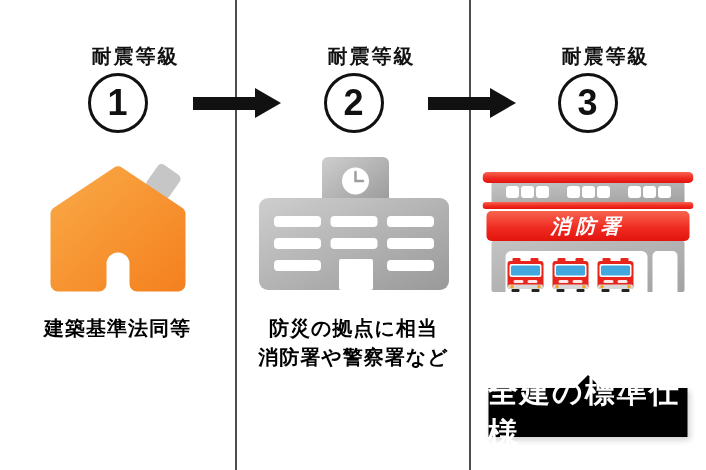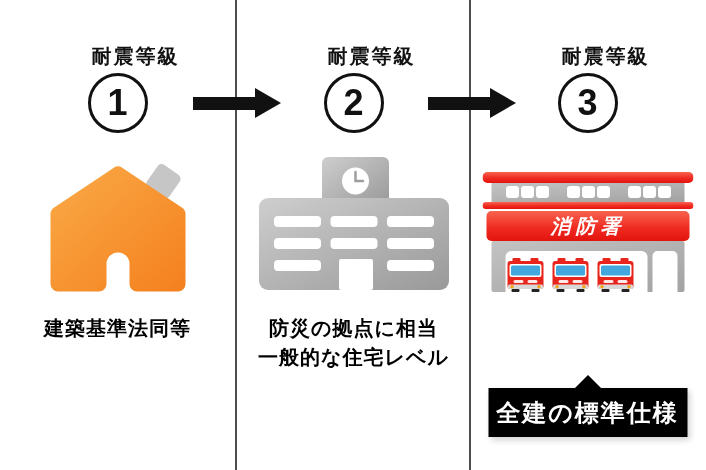--- a/index.html
+++ b/index.html
@@ -50,21 +50,21 @@
   .badge-pointer{
     position:absolute;top:375px;left:50%;transform:translateX(-50%);
     width:0;height:0;
     border-left:13px solid transparent;border-right:13px solid transparent;
     border-bottom:13px solid #000;
   }
   .badge{
     position:absolute;top:388px;left:50%;transform:translateX(-50%);
     width:199px;height:49px;background:#000;color:#fff;
     display:flex;align-items:center;justify-content:center;
-    font-size:24px;font-weight:700;letter-spacing:2px;
+    font-size:30px;font-weight:700;letter-spacing:2px;
     box-shadow:2px 3px 6px rgba(0,0,0,0.18);
   }
 </style>
 </head>
 <body>
 
 <div class="canvas">
 
   <div class="divider d1"></div>
   <div class="divider d2"></div>
@@ -127,21 +127,21 @@
           <rect x="71.5" y="83" width="47" height="11" rx="4"></rect>
           <rect x="128" y="83" width="47" height="11" rx="4"></rect>
           <rect x="15" y="105" width="47" height="11" rx="4"></rect>
           <rect x="128" y="105" width="47" height="11" rx="4"></rect>
           <rect x="80" y="104" width="34" height="31" rx="2"></rect>
         </g>
       </svg>
     </div>
     <p class="desc">
       <span>防災の拠点に相当</span><br>
-      <span>一般的な住宅レベル</span>
+      <span>消防署や警察署など</span>
     </p>
   </section>
 
   <section class="col c3">
     <h2 class="col-title">耐震等級</h2>
     <div class="grade-circle">
       <span>3</span>
     </div>
     <div class="icon-wrap fire">
       <svg width="211" height="120" viewBox="0 0 211 120">

